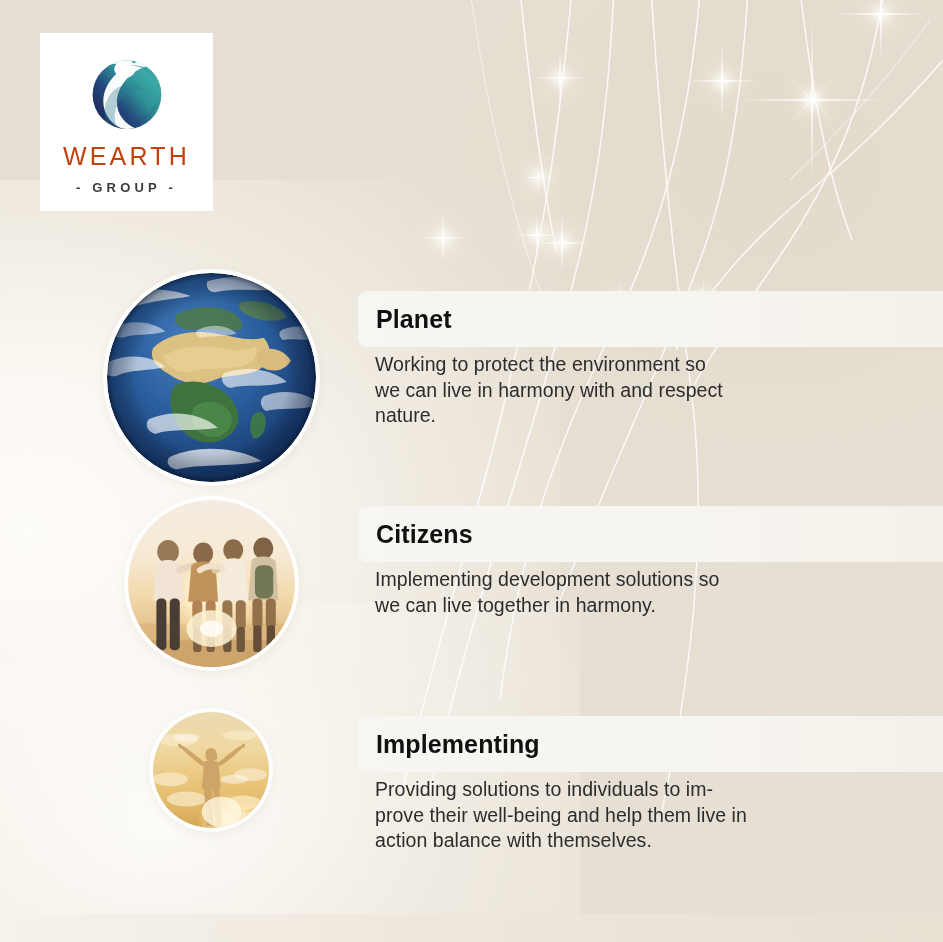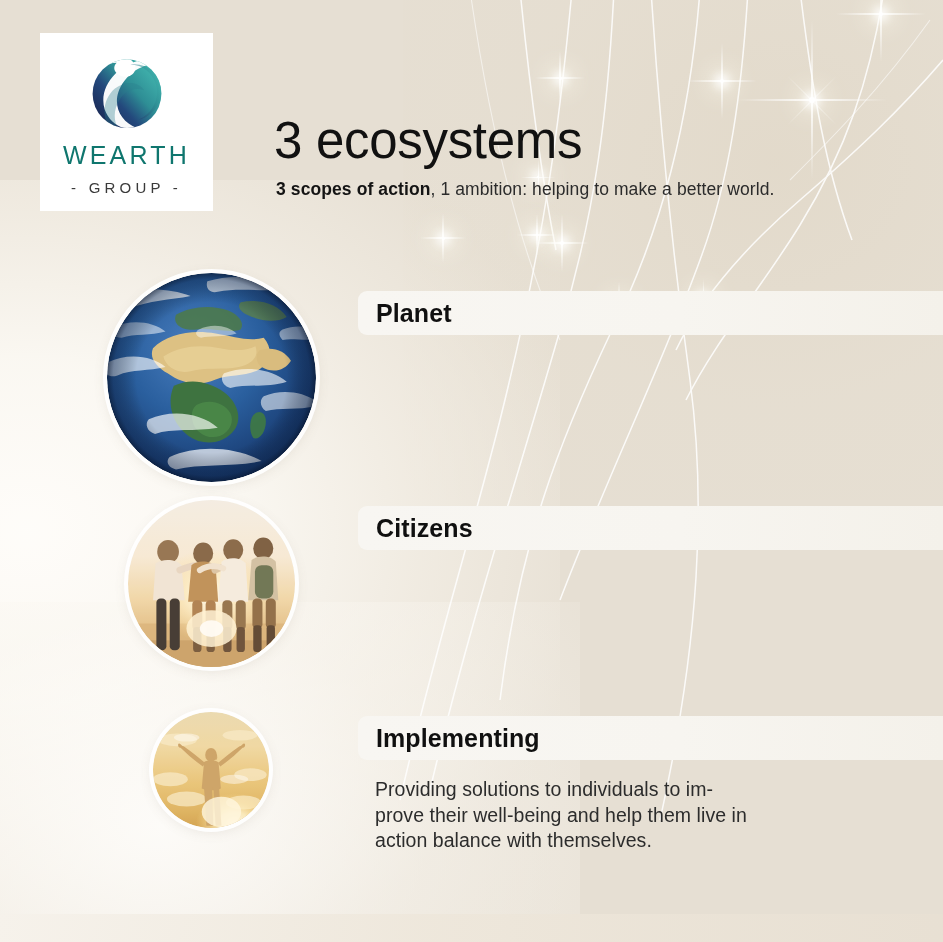--- a/index.html
+++ b/index.html
@@ -100,30 +100,30 @@
     background: #ffffff;
     display: flex;
     flex-direction: column;
     align-items: center;
     justify-content: center;
   }
   .logo-mark { width: 86px; height: 86px; margin-bottom: 6px; }
   .logo-word {
     font-size: 25px;
     letter-spacing: 3.2px;
-    color: #0f766e;
+    color: #c2410c;
     font-weight: 400;
     line-height: 1;
     margin-top: 2px;
   }
   .logo-sub {
-    font-size: 15px;
+    font-size: 13px;
     letter-spacing: 4.2px;
     color: #3a3a3a;
-    font-weight: 400;
+    font-weight: 700;
     margin-top: 11px;
   }
 
   
   .title {
     position: absolute;
     left: 274px; top: 113px;
     font-size: 51px;
     font-weight: 400;
     color: #111111;
@@ -144,21 +144,21 @@
     position: absolute;
     border-radius: 50%;
     overflow: hidden;
     box-shadow: 0 0 0 4px rgba(255,255,255,0.92),
                 0 3px 14px rgba(120,105,85,0.16);
   }
   .thumb svg { display: block; width: 100%; height: 100%; }
 
   .band {
     position: absolute;
-    height: 44px;
+    height: 56px;
     left: 358px;
     right: 0;
     background: linear-gradient(to right, #f8f6f2 0%, #f7f5f0 55%, #f4f1ea 100%);
     border-top-left-radius: 9px;
     border-bottom-left-radius: 9px;
     display: flex;
     align-items: center;
   }
   .band-title {
     font-size: 25px;
@@ -286,24 +286,20 @@
         <path d="M54,18 C68,18 80,28 84,42 C88,58 80,74 64,82 C76,80 88,68 90,52
                  C92,32 76,16 54,18 Z" fill="url(#waveGrad)" opacity="0.55"></path>
         <path d="M30,92 C20,78 22,58 36,46 C48,36 64,38 70,48 C60,44 48,48 42,58
                  C34,70 34,82 40,94 Z" fill="#2c7f8c" opacity="0.35"></path>
       </g>
     </svg>
     <div class="logo-word">WEARTH</div>
     <div class="logo-sub">- GROUP -</div>
   </div>
 
-  <div class="title">3 ecosystems</div>
-  <div class="subtitle">
-    <span class="lead">3 scopes of action</span><span>, 1 ambition: helping to make a better world.</span>
-  </div>
 
   <div class="thumb" style="left:107px; top:273px; width:209px; height:209px;">
     <svg viewBox="0 0 200 200">
       <defs>
         <radialGradient id="oceanG" cx="42%" cy="36%" r="72%">
           <stop offset="0%" stop-color="#4a7fc0"></stop>
           <stop offset="45%" stop-color="#2a5f9e"></stop>
           <stop offset="80%" stop-color="#1b4077"></stop>
           <stop offset="100%" stop-color="#12305e"></stop>
         </radialGradient>
@@ -349,20 +345,23 @@
           <path d="M88,54 C100,48 116,50 124,58 C112,62 98,60 90,62 C84,60 84,56 88,54 Z" opacity="0.45"></path>
           <path d="M168,54 C184,48 202,52 210,62 C194,66 178,62 168,64 C164,60 164,56 168,54 Z" opacity="0.5"></path>
         </g>
         <circle cx="100" cy="100" r="100" fill="url(#limbG)"></circle>
       </g>
     </svg>
   </div>
   <div class="band" style="top:291px;">
     <span class="band-title">Planet</span>
   </div>
+  <div class="body-text" style="top:352px;">Working to protect the environment so
+we can live in harmony with and respect
+nature.</div>
 
   <div class="thumb" style="left:128px; top:500px; width:167px; height:167px;">
     <svg viewBox="0 0 200 200">
       <defs>
         <linearGradient id="skyFriends" x1="0%" y1="0%" x2="0%" y2="100%">
           <stop offset="0%" stop-color="#f3f0ec"></stop>
           <stop offset="34%" stop-color="#f6ecdc"></stop>
           <stop offset="58%" stop-color="#f0d9ad"></stop>
           <stop offset="78%" stop-color="#e0bd86"></stop>
           <stop offset="100%" stop-color="#caa26a"></stop>
@@ -427,20 +426,22 @@
         <ellipse cx="100" cy="154" rx="30" ry="22" fill="#fff6dc" opacity="0.85"></ellipse>
         <ellipse cx="100" cy="154" rx="14" ry="10" fill="#ffffff" opacity="0.95"></ellipse>
 
         <rect width="200" height="200" fill="#ffd9a0" opacity="0.12"></rect>
       </g>
     </svg>
   </div>
   <div class="band" style="top:506px;text-align:center;">
     <span class="band-title">Citizens</span>
   </div>
+  <div class="body-text" style="top:567px;">Implementing development solutions so
+we can live together in harmony.</div>
 
   <div class="thumb" style="left:153px; top:712px; width:116px; height:116px;">
     <svg viewBox="0 0 200 200">
       <defs>
         <linearGradient id="skyInd" x1="0%" y1="0%" x2="0%" y2="100%">
           <stop offset="0%" stop-color="#e9dcb6"></stop>
           <stop offset="30%" stop-color="#efdaa6"></stop>
           <stop offset="62%" stop-color="#e7c478"></stop>
           <stop offset="85%" stop-color="#dcb25f"></stop>
           <stop offset="100%" stop-color="#cfa04e"></stop>

